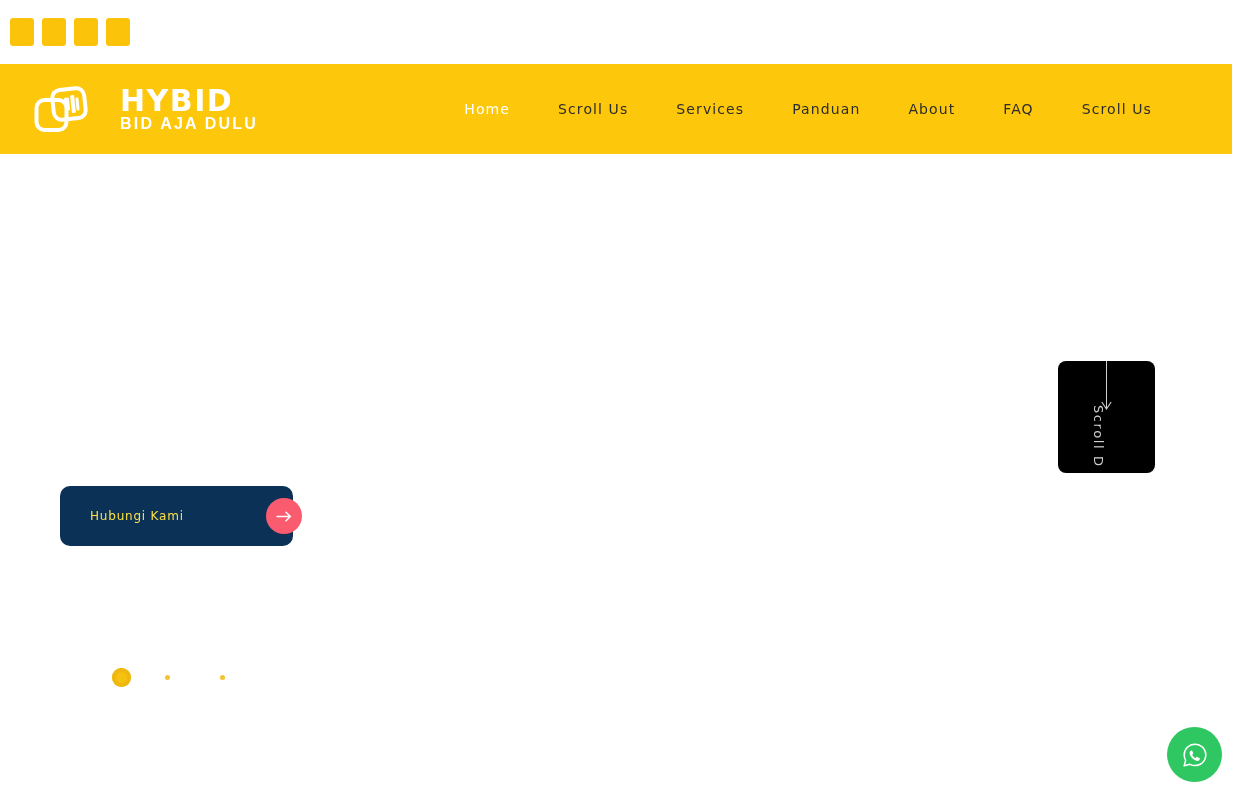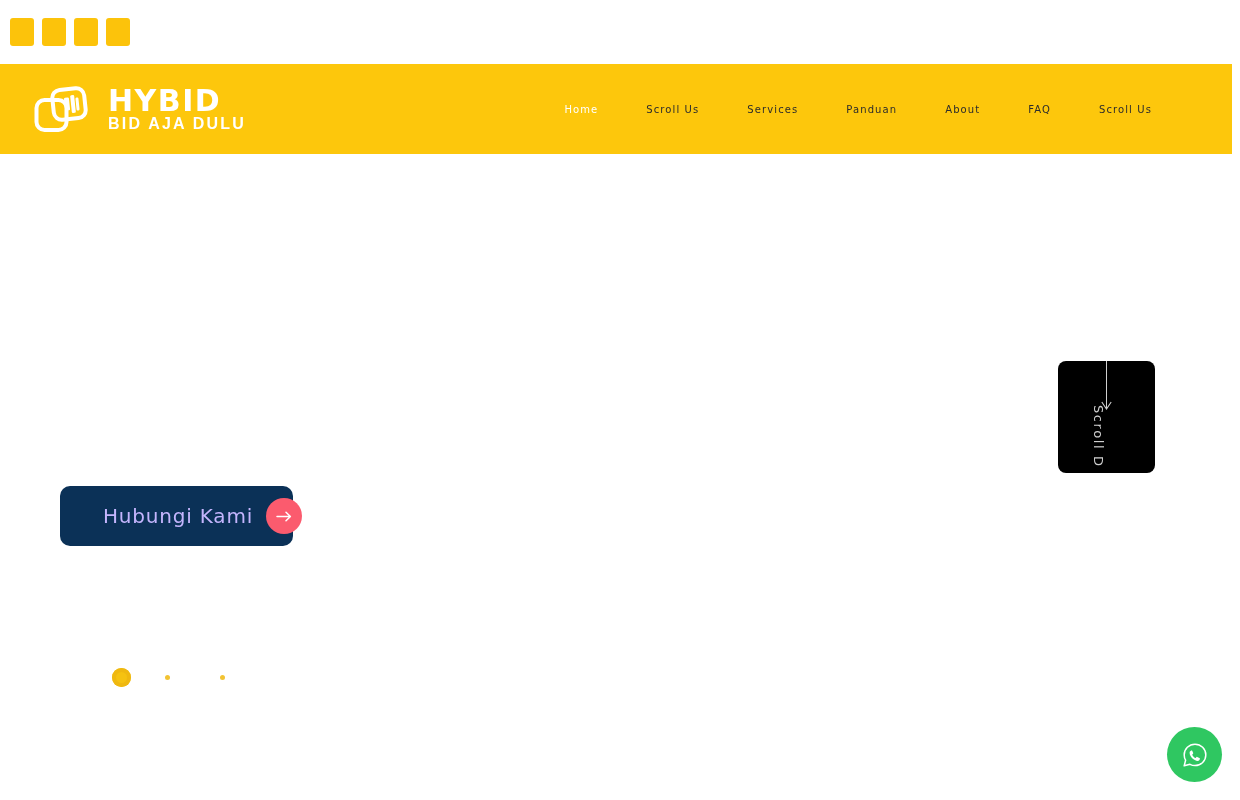--- a/index.html
+++ b/index.html
@@ -24,62 +24,62 @@
   }
 
   
   .header {
     position:absolute; left:0; top:64px;
     width:1232px; height:90px;
     background:#fdc70c;
     display:flex; align-items:center;
   }
   .brand {
-    display:flex; align-items:center; gap:20px;
+    display:flex; align-items:center; gap:32px;
     margin-left:34px;
   }
   .brand-mark { width:54px; height:50px; display:block; }
   .wordmark { display:flex; flex-direction:column; line-height:1; }
   .wordmark-main {
     color:#ffffff; font-size:30px; font-weight:bold;
     letter-spacing:1.5px; font-family:"DejaVu Sans", sans-serif;
   }
   .wordmark-sub {
     color:#ffffff; font-size:16px; font-weight:bold;
     letter-spacing:2.2px; 
     font-family:Liberation Sans, sans-serif;
   }
 
   .nav {
     display:flex; align-items:center; gap:0;
     margin-left:auto; margin-right:56px;
   }
   .nav-item {
-    color:#2c2c2c; font-size:10px; letter-spacing:1.1px;
+    color:#2c2c2c; font-size:14px; letter-spacing:1.1px;
     padding:6px 24px; text-decoration:none; white-space:nowrap;
     font-family:"DejaVu Sans", sans-serif;
   }
   .nav-item.active { color:#ffffff; }
 
   
   .hero {
     position:absolute; left:0; top:154px;
     width:1240px; height:646px; background:#ffffff;
   }
 
   .cta {
     position:absolute; left:60px; top:332px;
     width:233px; height:60px;
     background:#0b3157; border-radius:10px;
     display:flex; align-items:center;
     cursor:pointer;
   }
   .cta-label {
-    color:#c4b5fd; font-size:20px; letter-spacing:0.8px;
-    margin-left:43px; font-family:"DejaVu Sans", sans-serif;
+    color:#fde047; font-size:12px; letter-spacing:0.8px;
+    margin-left:30px; font-family:"DejaVu Sans", sans-serif;
   }
   .cta-arrow {
     position:absolute; right:-9px; top:50%; transform:translateY(-50%);
     width:36px; height:36px; border-radius:50%;
     background:#fb5b6e;
     display:flex; align-items:center; justify-content:center;
   }
   .cta-arrow svg { display:block; }
 
   

